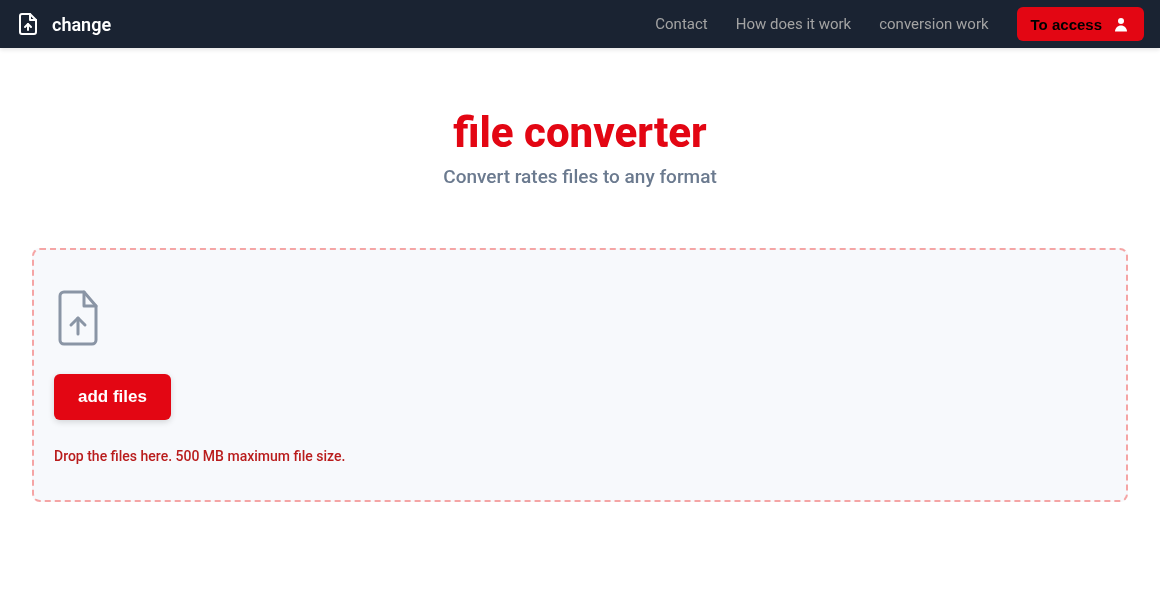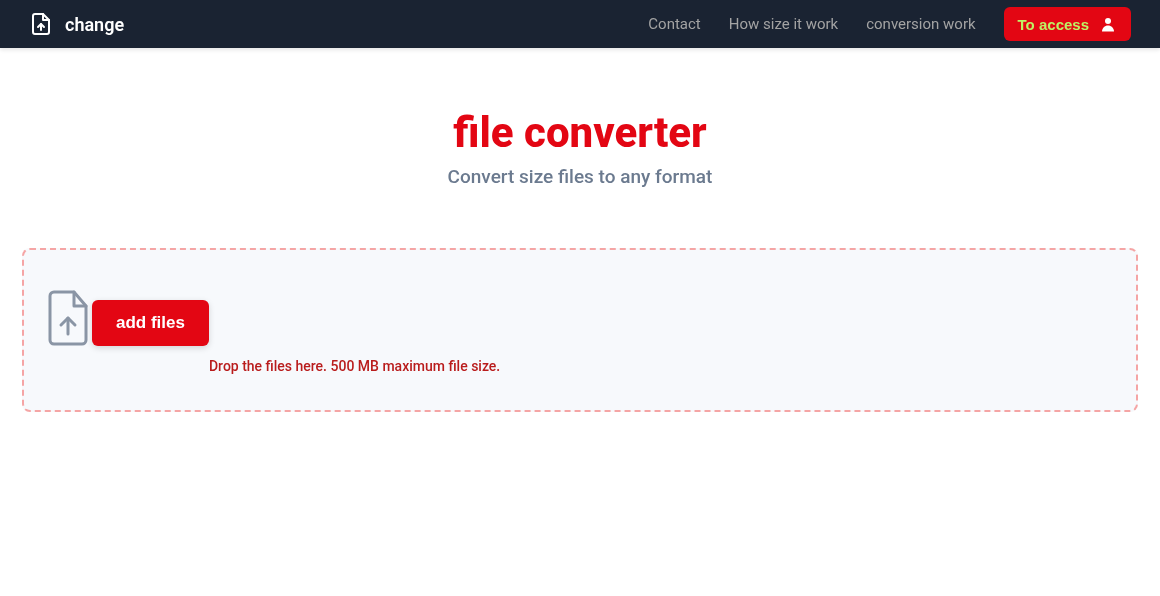--- a/index.html
+++ b/index.html
@@ -13,21 +13,21 @@
       background: #ffffff;
       width: 1160px;
       height: 596px;
     }
     
     .header {
       background: #1a2332;
       height: 48px;
       display: flex;
       align-items: center;
-      padding: 0 29px;
+      padding: 0 16px;
       box-shadow: 0 2px 4px rgba(0,0,0,0.1);
     }
     
     .logo-section {
       display: flex;
       align-items: center;
       gap: 12px;
     }
     
     .logo-icon {
@@ -50,39 +50,39 @@
     
     .nav-link {
       color: #a3a3a3;
       font-size: 15px;
       text-decoration: none;
       cursor: pointer;
     }
     
     .access-button {
       background: #e30613;
-      color: #bef264;
+      color: #000000;
       border: none;
       border-radius: 6px;
       padding: 8px 14px;
       font-size: 15px;
       font-weight: 600;
       display: flex;
       align-items: center;
       gap: 10px;
       cursor: pointer;
     }
     
     .user-icon {
       width: 18px;
       height: 18px;
     }
     
     .main-content {
-      padding: 60px 22px 0;
+      padding: 60px 32px 0;
       text-align: center;
     }
     
     .title {
       color: #e30613;
       font-size: 42px;
       font-weight: 800;
       margin-bottom: 8px;
     }
     
@@ -92,21 +92,22 @@
       font-weight: 500;
       margin-bottom: 60px;
     }
     
     .dropzone {
       border: 2px dashed #f5a5a5;
       border-radius: 8px;
       background: #f7f9fc;
       padding: 40px 20px 36px;
       display: flex;
-      align-items: flex-end;
+      flex-direction: column;
+      align-items: flex-start;
     }
     
     .upload-icon {
       width: 48px;
       height: 56px;
       margin-bottom: 28px;
     }
     
     .add-files-button {
       background: #e30613;
@@ -138,37 +139,37 @@
         <polyline points="14 2 14 8 20 8"></polyline>
         <line x1="12" y1="18" x2="12" y2="12"></line>
         <polyline points="9 15 12 12 15 15"></polyline>
       </svg>
     </span>
     <span class="logo-text">change</span>
   </div>
 
   <nav class="nav">
     <a class="nav-link">Contact</a>
-    <a class="nav-link">How size it work</a>
+    <a class="nav-link">How does it work</a>
     <a class="nav-link">conversion work</a>
     <button class="access-button">
       <span>To access</span>
       <span class="user-icon">
         <svg viewBox="0 0 24 24" fill="#ffffff">
           <circle cx="12" cy="8" r="4"></circle>
           <path d="M4 22c0-4.4 3.6-8 8-8s8 3.6 8 8"></path>
         </svg>
       </span>
     </button>
   </nav>
 </header>
 
 <main class="main-content">
   <h1 class="title">file converter</h1>
-  <p class="subtitle">Convert size files to any format</p>
+  <p class="subtitle">Convert rates files to any format</p>
 
   <div class="dropzone">
     <span class="upload-icon">
       <svg viewBox="0 0 48 56" fill="none" stroke="#8a95a5" stroke-width="3" stroke-linecap="round" stroke-linejoin="round">
         <path d="M30 2H10a4 4 0 0 0-4 4v44a4 4 0 0 0 4 4h28a4 4 0 0 0 4-4V16z"></path>
         <polyline points="30 2 30 16 42 16"></polyline>
         <line x1="24" y1="44" x2="24" y2="28"></line>
         <polyline points="17 35 24 28 31 35"></polyline>
       </svg>
     </span>

